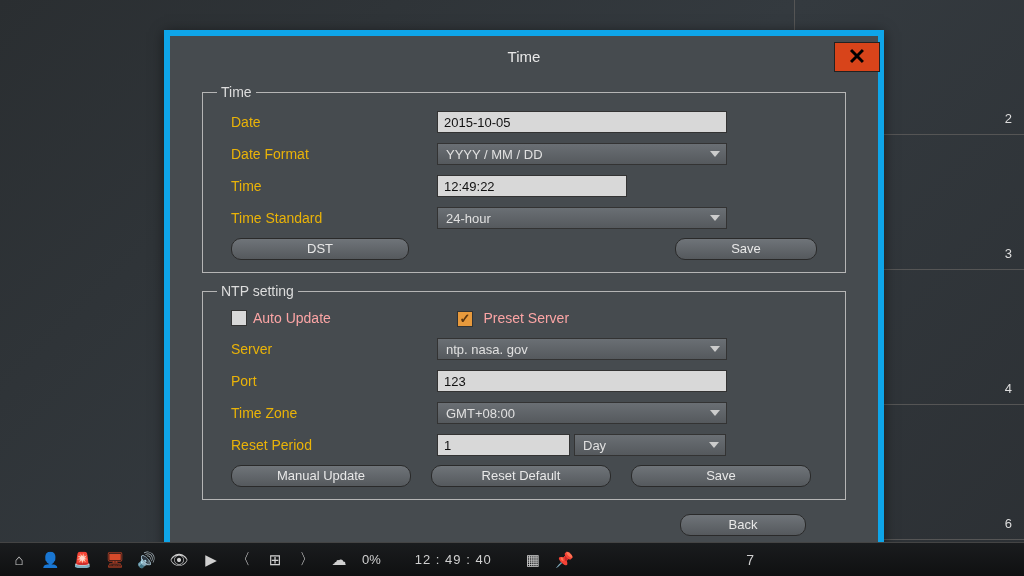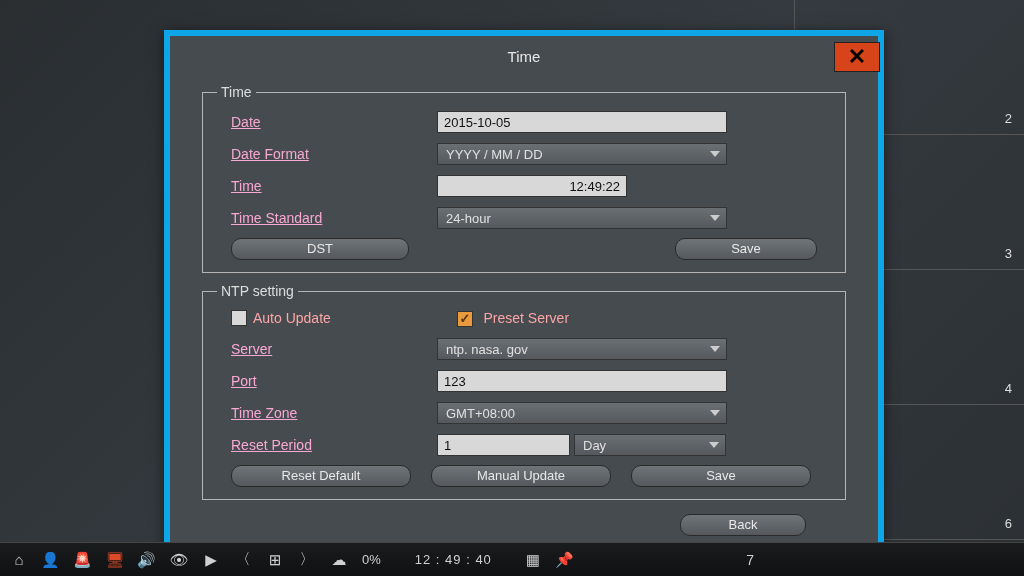--- a/index.html
+++ b/index.html
@@ -77,35 +77,34 @@
     }
     .row {
       display: flex;
       align-items: center;
       margin-bottom: 8px;
       min-height: 24px;
     }
     .row-label {
       width: 220px;
       font-size: 14px;
-      color: #f9a8d4;
+      color: #eab308;
       padding-left: 14px;
-      text-decoration: underline;
     }
     .input-text {
       background: #d8d8d8;
       color: #111;
       border: 1px solid #333;
       height: 22px;
       padding: 1px 6px;
       font-size: 13px;
       font-family: inherit;
     }
     .input-wide { width: 290px; }
-    .input-med { width: 190px; text-align: right; }
+    .input-med { width: 190px; }
     .input-small { width: 133px; }
     .dropdown {
       background: linear-gradient(#6a6f74, #55595d);
       border: 1px solid #333;
       height: 22px;
       font-size: 13px;
       color: #e0e0e0;
       display: flex;
       align-items: center;
       justify-content: space-between;
@@ -263,22 +262,22 @@
       </div>
       <div class="row">
         <div class="row-label">Reset  Period</div>
         <input class="input-text input-small" value="1" style="">
         <div class="dropdown dd-small">
           <span>Day</span>
           <span class="dd-arrow"></span>
         </div>
       </div>
       <div class="ntp-btns">
+        <div class="btn" style="width:178px">Manual  Update</div>
         <div class="btn" style="width:178px">Reset  Default</div>
-        <div class="btn" style="width:178px">Manual  Update</div>
         <div class="btn" style="width:142px">Save</div>
       </div>
     </fieldset>
 
     <div class="footer-btns">
       <div class="btn">Back</div>
     </div>
   </div>
 </div>
 

